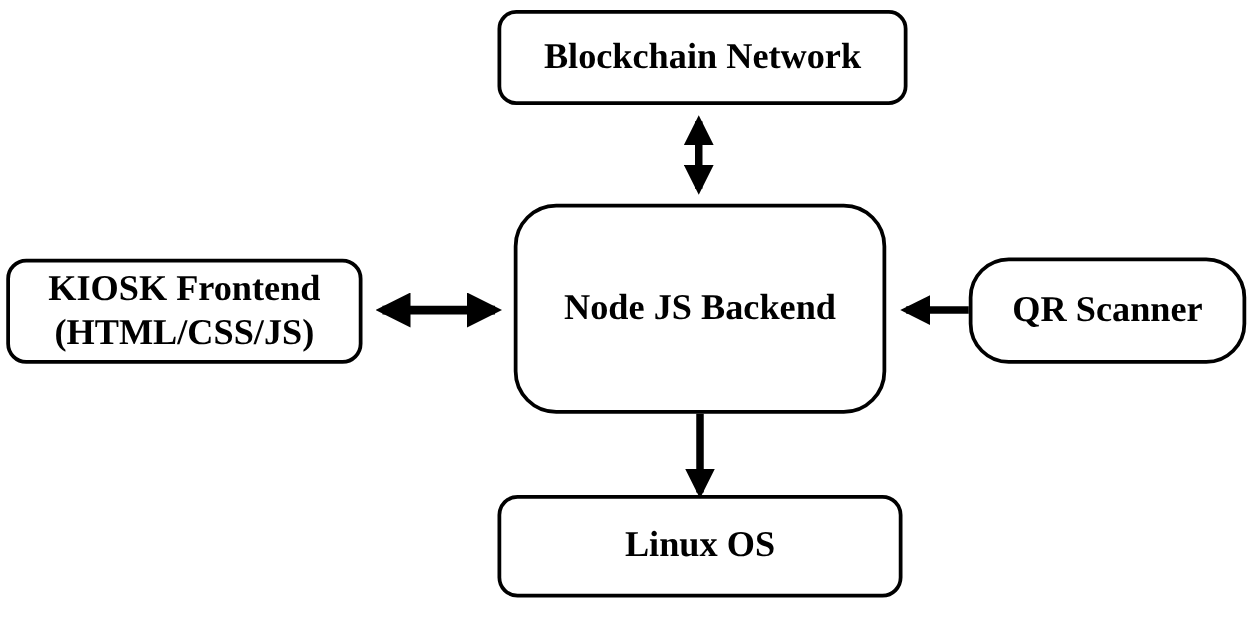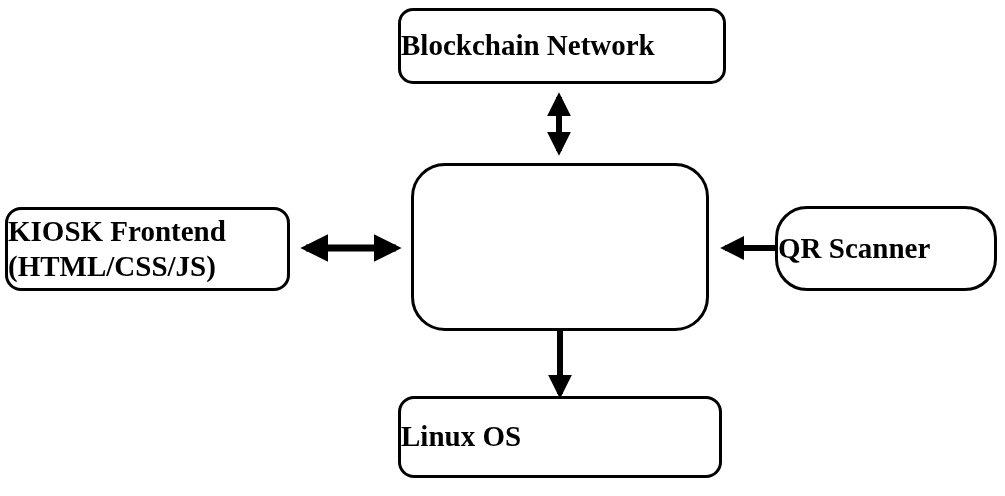--- a/index.html
+++ b/index.html
@@ -15,21 +15,21 @@
     font-family: "Liberation Serif", "DejaVu Serif", serif;
     overflow: hidden;
   }
   .node {
     position: absolute;
     box-sizing: border-box;
     background: #ffffff;
     border: 3px solid #000000;
     display: flex;
     flex-direction: column;
-    align-items: flex-start;
+    align-items: center;
     justify-content: center;
     text-align: center;
     color: #000000;
     font-weight: bold;
     line-height: 1.22;
   }
   .node span { display: block; white-space: nowrap; }
 
   #node-blockchain {
     left: 398px; top: 8px;
@@ -73,20 +73,21 @@
 </head>
 <body>
 
 <div id="canvas">
 
   <div class="node" id="node-blockchain">
     <span>Blockchain Network</span>
   </div>
 
   <div class="node" id="node-backend">
+    <span>Node JS Backend</span>
   </div>
 
   <div class="node" id="node-kiosk">
     <span>KIOSK Frontend</span>
     <span>(HTML/CSS/JS)</span>
   </div>
 
   <div class="node" id="node-qr">
     <span>QR Scanner</span>
   </div>

